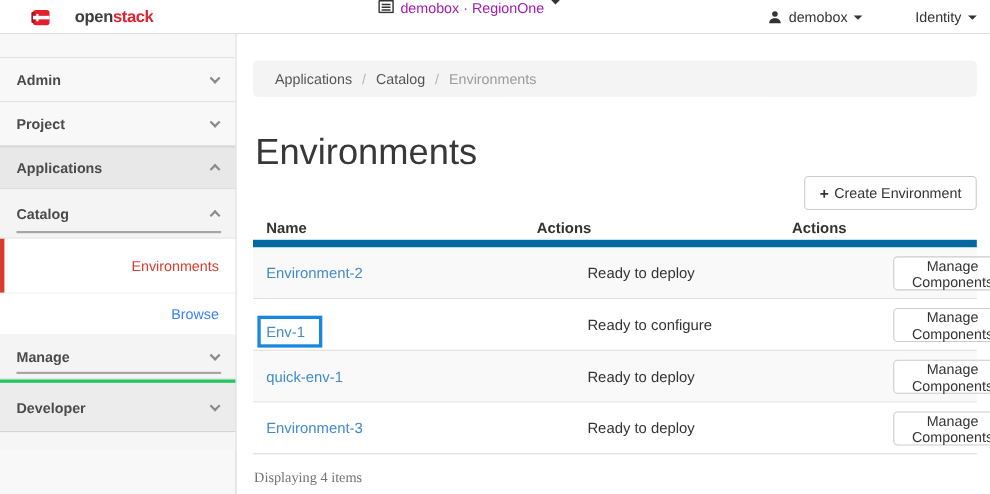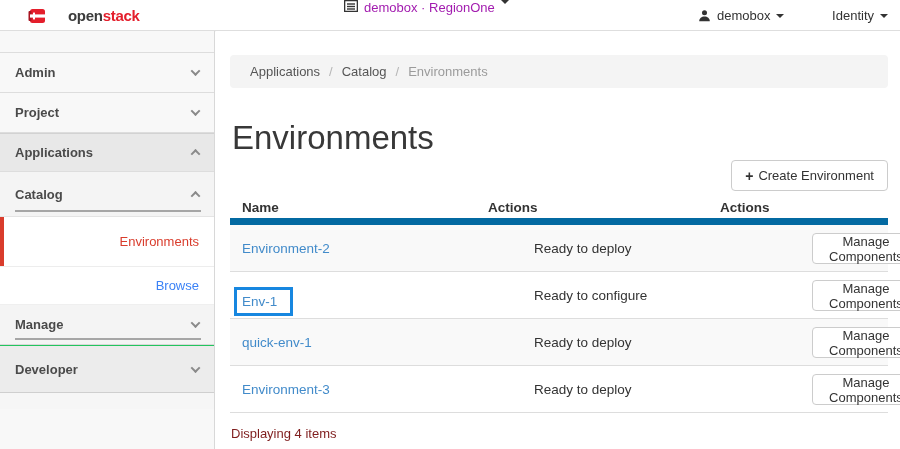--- a/index.html
+++ b/index.html
@@ -48,21 +48,21 @@
   .si-underline { position: absolute; left: 15px; right: 13px; bottom: 4px; height: 2px; background: #a6a6a6; }
   .si-environments {
     height: 50px; background: #fff; justify-content: flex-end;
     color: #d93c2c; font-weight: 400; border-bottom: 1px solid #ededed;
   }
   .si-environments::before {
     content: ""; position: absolute; left: 0; top: 0; bottom: 0; width: 4px; background: #d93c2c;
   }
   .si-browse { height: 38px; background: #fff; justify-content: flex-end; color: #3b82f6; font-weight: 400; border-bottom: 1px solid #efefef; }
   .si-manage { height: 40px; background: #f4f4f4; border-bottom: 1px solid #d9d9d9; }
-  .si-developer { background: #ececec; height: 48px; border-top: 1px solid #22c55e; border-bottom: 1px solid #cfcfcf; text-align: right; }
+  .si-developer { background: #ececec; height: 48px; border-top: 3px solid #22c55e; border-bottom: 1px solid #cfcfcf; text-align: right; }
   .si-stub-bottom { height: 16px; border-bottom: none; background: #f6f6f6; }
   .chev { width: 7px; height: 7px; border-right: 2px solid #8a8a8a; border-bottom: 2px solid #8a8a8a; display: inline-block; }
   .chev-down { transform: rotate(45deg) translate(-1px,-1px); }
   .chev-up { transform: rotate(-135deg) translate(-1px,-1px); }
 
   
   .main { position: absolute; top: 31px; left: 216px; width: 684px; height: 418px; background: #fff; }
   .breadcrumb {
     position: absolute; top: 24px; left: 14px; width: 658px; height: 33px;
     background: #f4f4f4; border-radius: 4px; display: flex; align-items: center;
@@ -108,21 +108,21 @@
   .btn-manage {
     height: 31px; background: #fff; border: 1px solid #ccc;
     border-radius: 4px 0 0 4px; padding: 0 12px; font-size: 13px; color: #333;
     cursor: pointer; font-family: inherit;
   }
   .btn-caret {
     height: 31px; width: 25px; background: #fff; border: 1px solid #ccc;
     border-left: none; border-radius: 0 4px 4px 0; cursor: pointer;
     display: flex; align-items: center; justify-content: center;
   }
-  .table-footer { padding: 13px 0 0 1px; font-size: 13px; color: #7f1d1d; }
+  .table-footer { padding: 13px 0 0 1px; font-size: 13px; color: #737373; font-family: Liberation Serif, serif; }
 </style>
 </head>
 <body>
 
 <div class="topbar">
   <div class="brand">
     <span>
       <svg class="nav-svg" width="18" height="16" viewBox="0 0 18 16">
         <rect x="2" y="1" width="15" height="14" rx="2.5" fill="#e41e2b"></rect>
         <rect x="0.5" y="3" width="3" height="10" rx="1" fill="#a81420"></rect>

